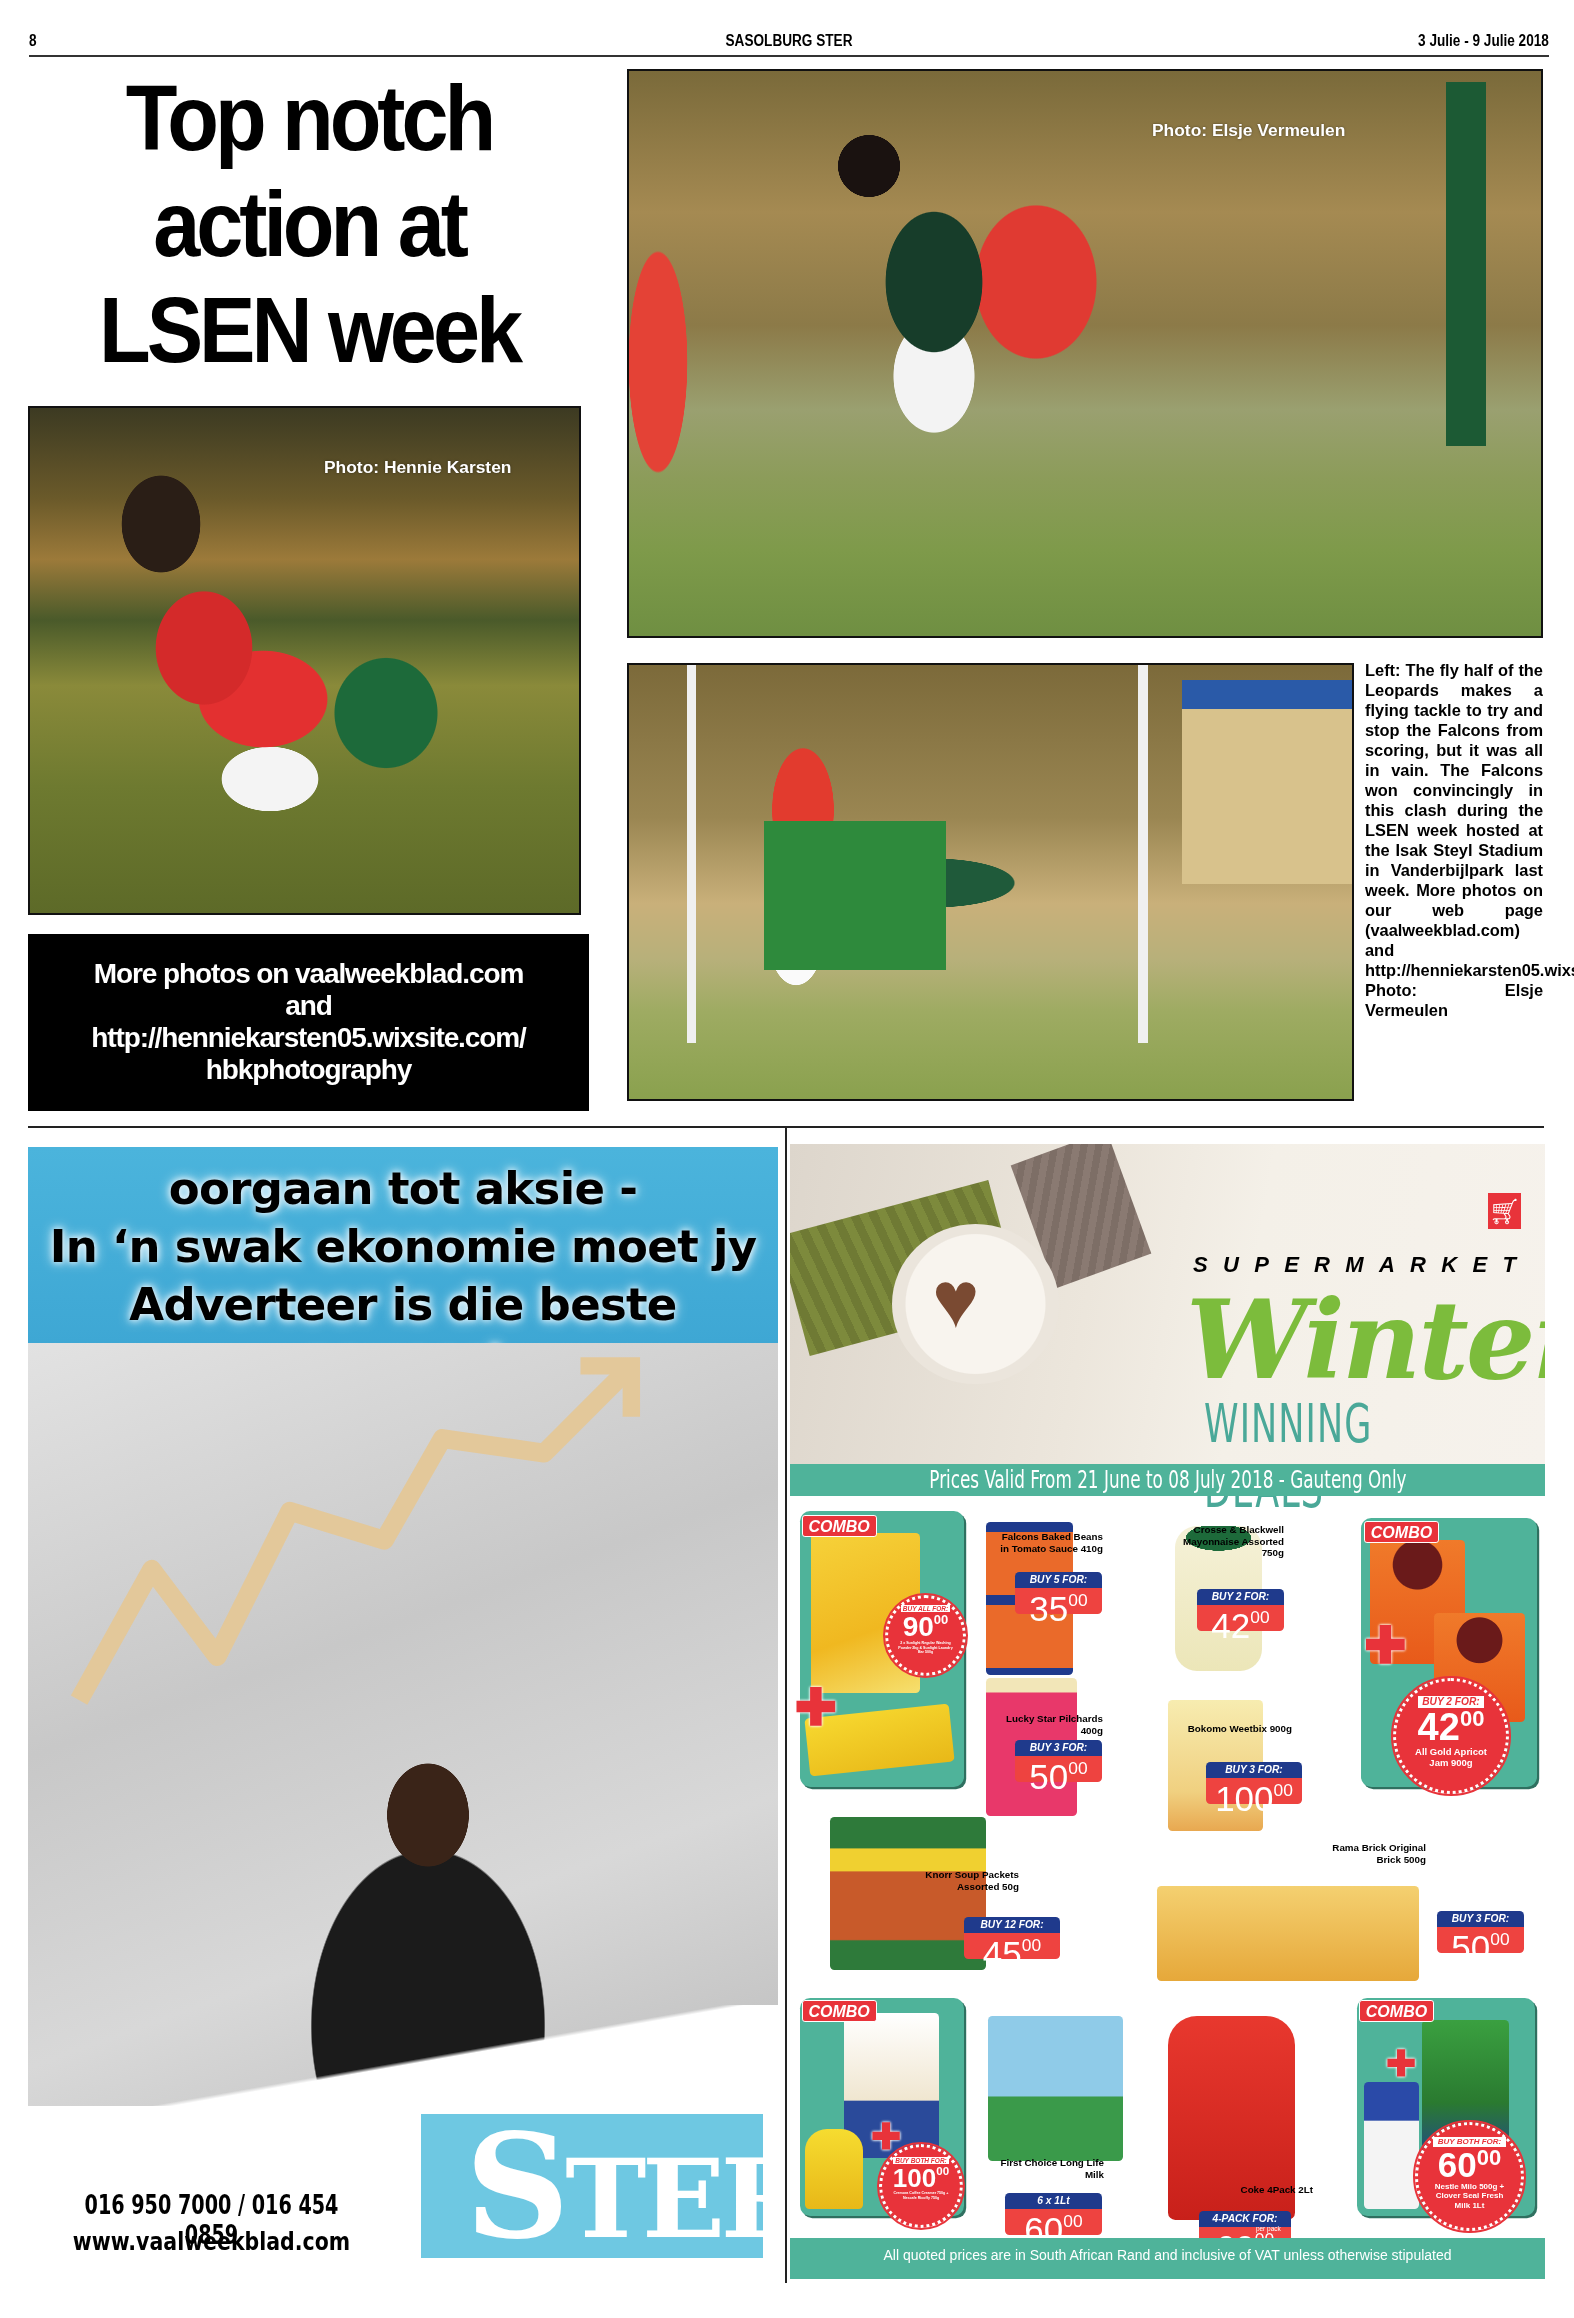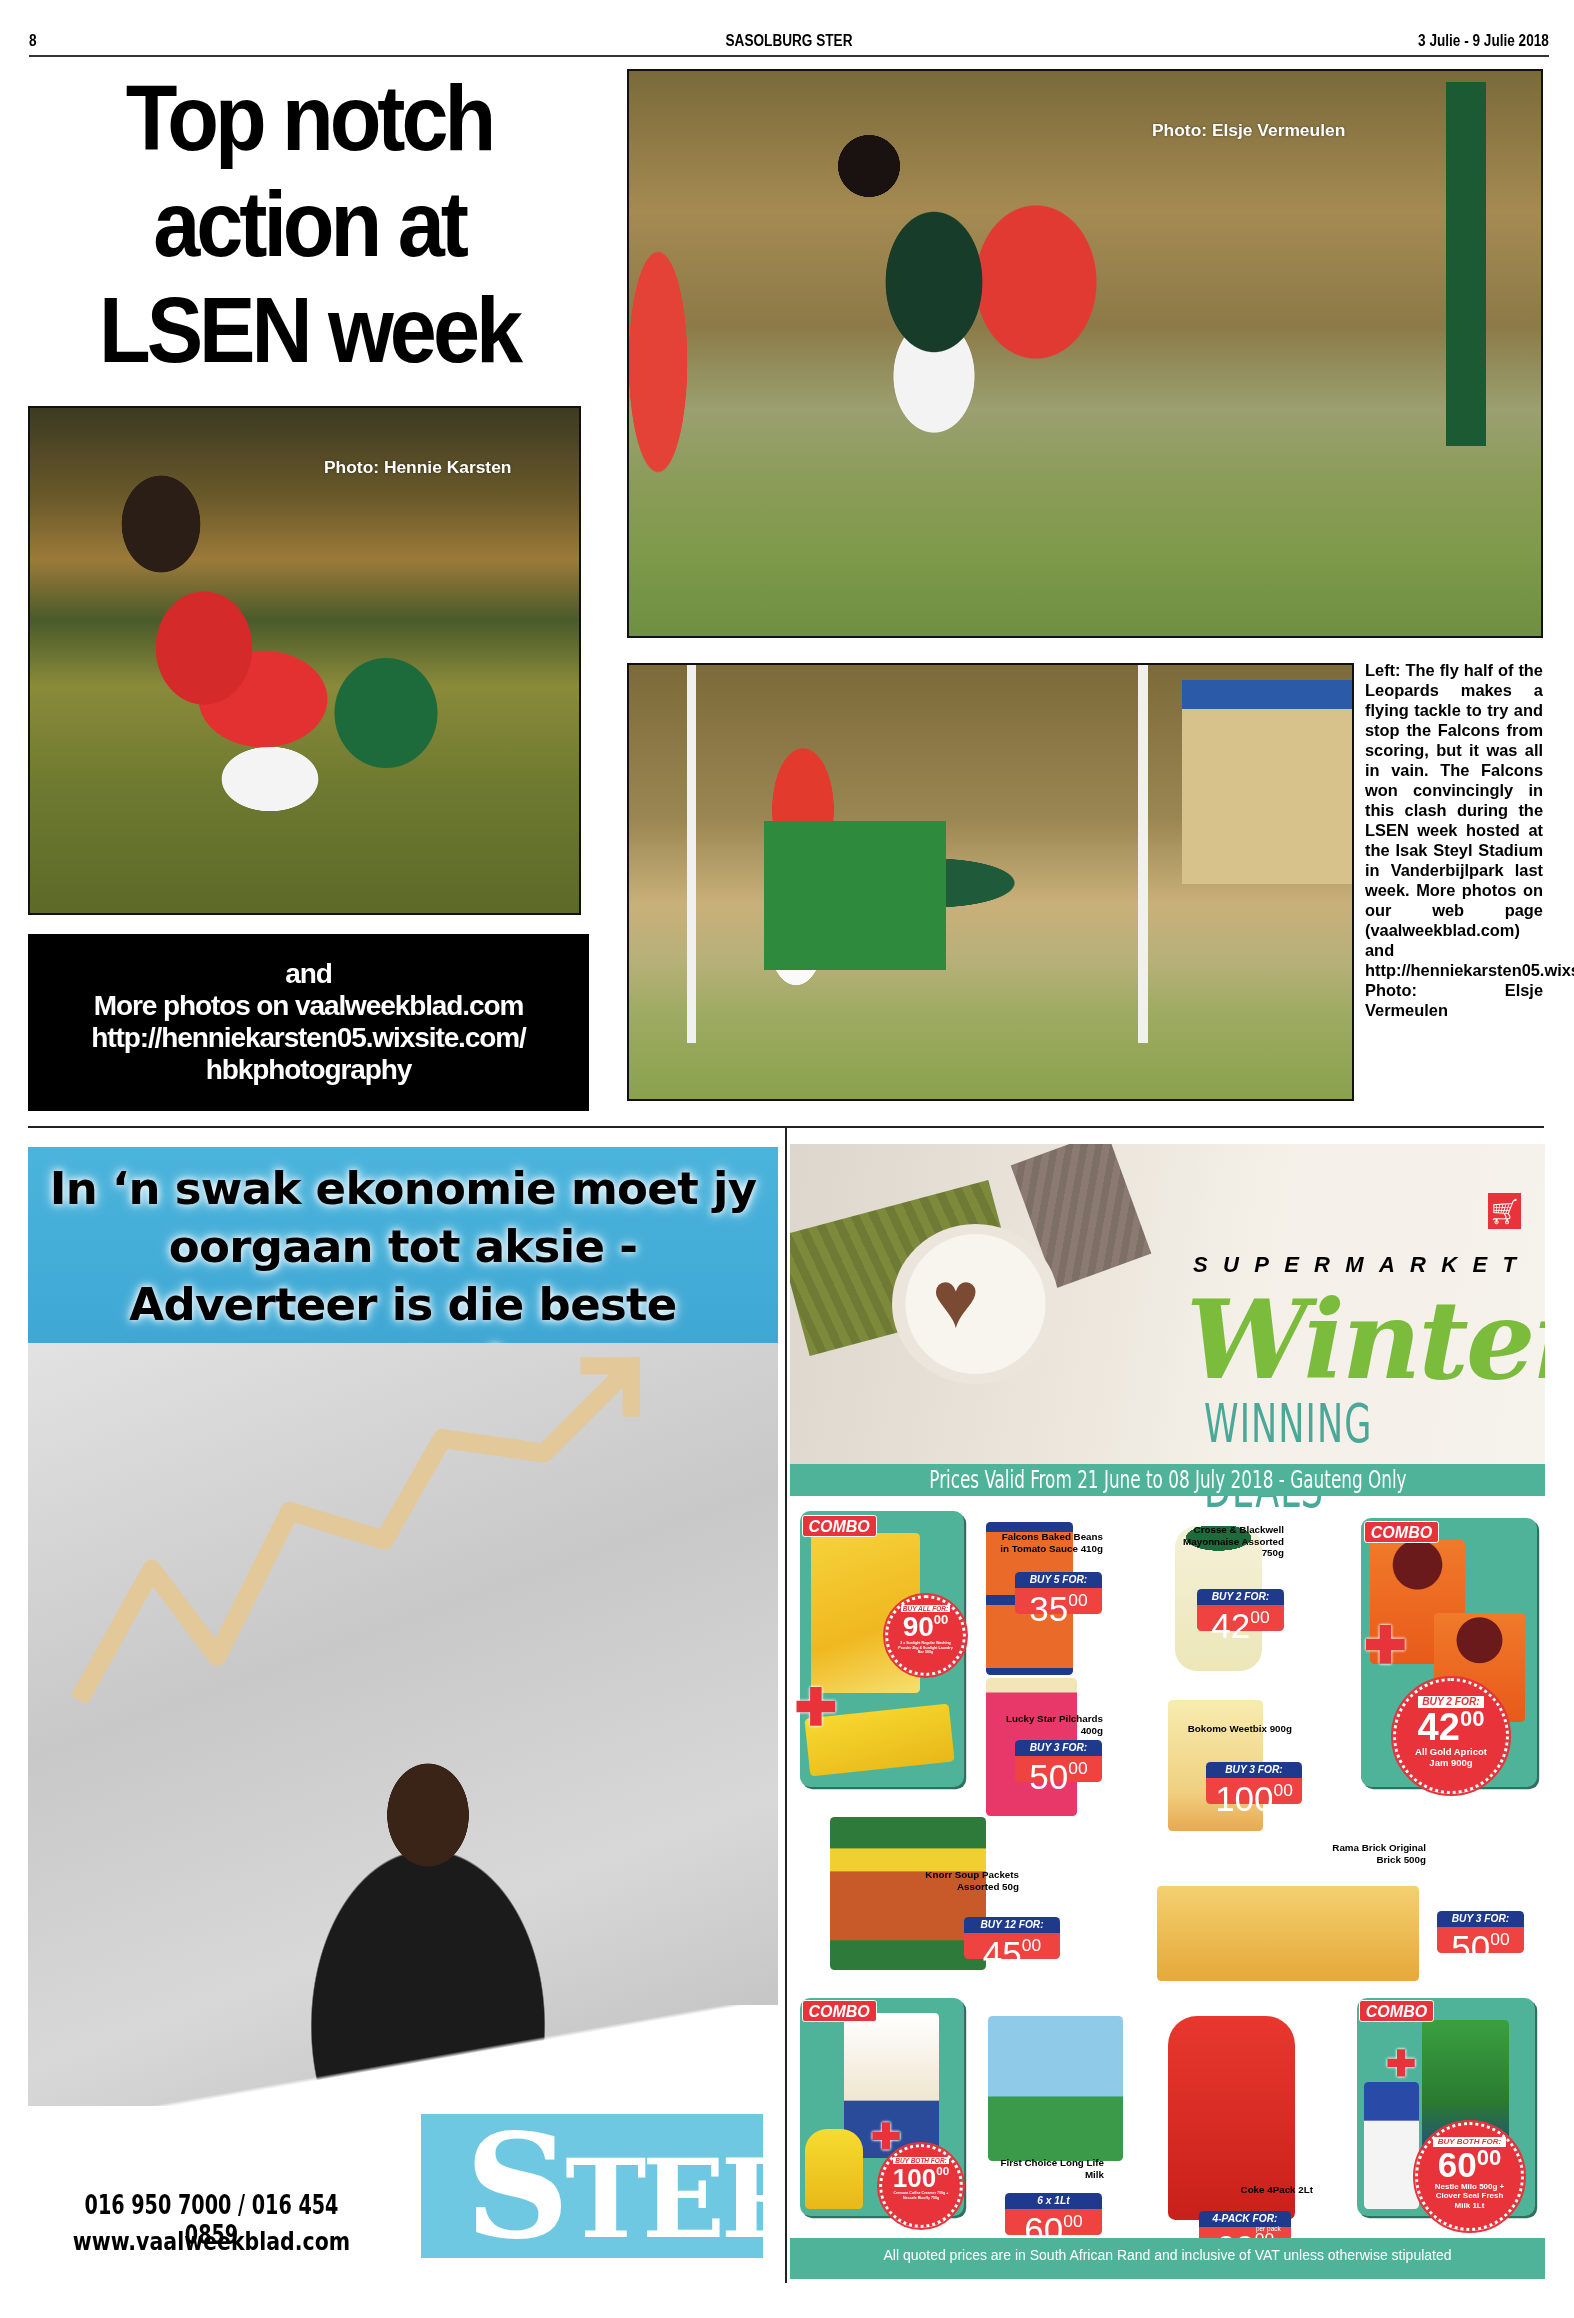--- a/index.html
+++ b/index.html
@@ -141,34 +141,34 @@
 <div class="abs photo p3">
   <div class="p3-stand"></div>
   <div class="p3-post1"></div>
   <div class="p3-post2"></div>
   <div class="p3-sign"></div>
 </div>
 
 <p class="abs caption">Left: The fly half of the Leopards makes a flying tackle to try and stop the Falcons from scoring, but it was all in vain. The Falcons won convincingly in this clash during the LSEN week hosted at the Isak Steyl Stadium in Vanderbijlpark last week. More photos on our web page (vaalweekblad.com) and http://henniekarsten05.wixsite.com/hbkphotography. Photo: Elsje Vermeulen</p>
 
 <div class="abs more-box">
+  <span>More photos on vaalweekblad.com</span>
   <span>and</span>
-  <span>More photos on vaalweekblad.com</span>
   <span>http://henniekarsten05.wixsite.com/</span>
   <span>hbkphotography</span>
 </div>
 
 <div class="abs hdiv"></div>
 <div class="abs vdiv"></div>
 
 <div class="abs ster-ad">
   <div class="ster-top">
     <div class="ster-slogan">
+      <div>oorgaan tot aksie -</div>
       <div>In ‘n swak ekonomie moet jy</div>
-      <div>oorgaan tot aksie -</div>
       <div>Adverteer is die beste geweer!</div>
     </div>
   </div>
   <div class="ster-wall"></div>
   <svg class="ster-arrow" viewBox="0 0 900 500">
     <polyline points="40,480 140,300 230,420 330,220 460,260 540,120 680,140 800,20" fill="none" stroke="#e3c89a" stroke-width="26" stroke-linejoin="round"></polyline>
     <polyline points="730,20 800,20 800,90" fill="none" stroke="#e3c89a" stroke-width="24"></polyline>
   </svg>
   <div class="ster-person"></div>
   <div class="ster-floor"></div>

